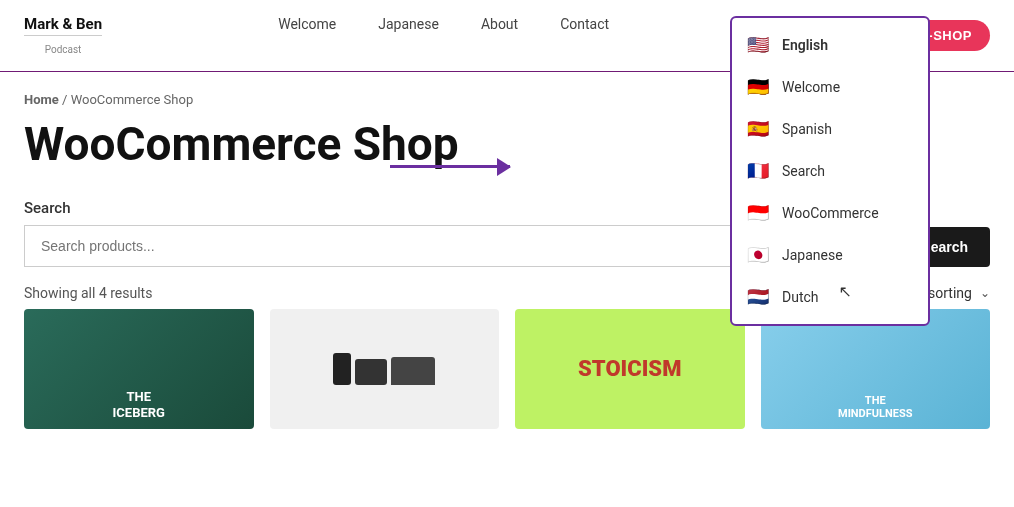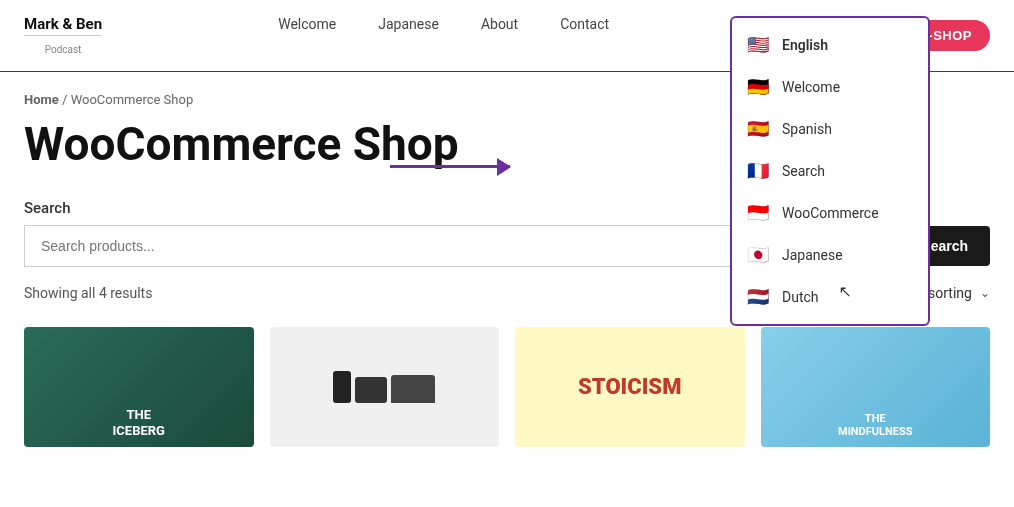--- a/index.html
+++ b/index.html
@@ -149,21 +149,21 @@
       margin-bottom: 28px;
     }
     .search-label {
       font-size: 15px;
       font-weight: 500;
       color: #333;
       margin-bottom: 8px;
     }
     .search-row {
       display: flex;
-      align-items: center;
+      align-items: flex-end;
       margin-bottom: 18px;
       gap: 0;
     }
     .search-input {
       flex: 1;
       padding: 12px 16px;
       border: 1px solid #ccc;
       border-right: none;
       border-radius: 0;
       font-size: 14px;
@@ -177,21 +177,21 @@
       padding: 12px 22px;
       font-size: 14px;
       font-weight: 600;
       cursor: pointer;
       border-radius: 0 4px 4px 0;
     }
     .results-bar {
       display: flex;
       justify-content: space-between;
       align-items: center;
-      margin-bottom: 26px;
+      margin-bottom: 8px;
     }
     .results-count {
       font-size: 14px;
       color: #555;
     }
     .sort-dropdown {
       display: flex;
       align-items: center;
       gap: 8px;
       font-size: 14px;
@@ -229,21 +229,21 @@
       text-align: center;
       line-height: 1.2;
     }
     .product-2 {
       background: #f0f0f0;
       display: flex;
       align-items: center;
       justify-content: center;
     }
     .product-3 {
-      background: #fef9c3;
+      background: #bef264;
       display: flex;
       align-items: center;
       justify-content: center;
     }
     .product-4 {
       background: linear-gradient(135deg, #87ceeb 0%, #5ab3d5 100%);
       display: flex;
       align-items: flex-end;
       justify-content: center;
       padding: 8px;

